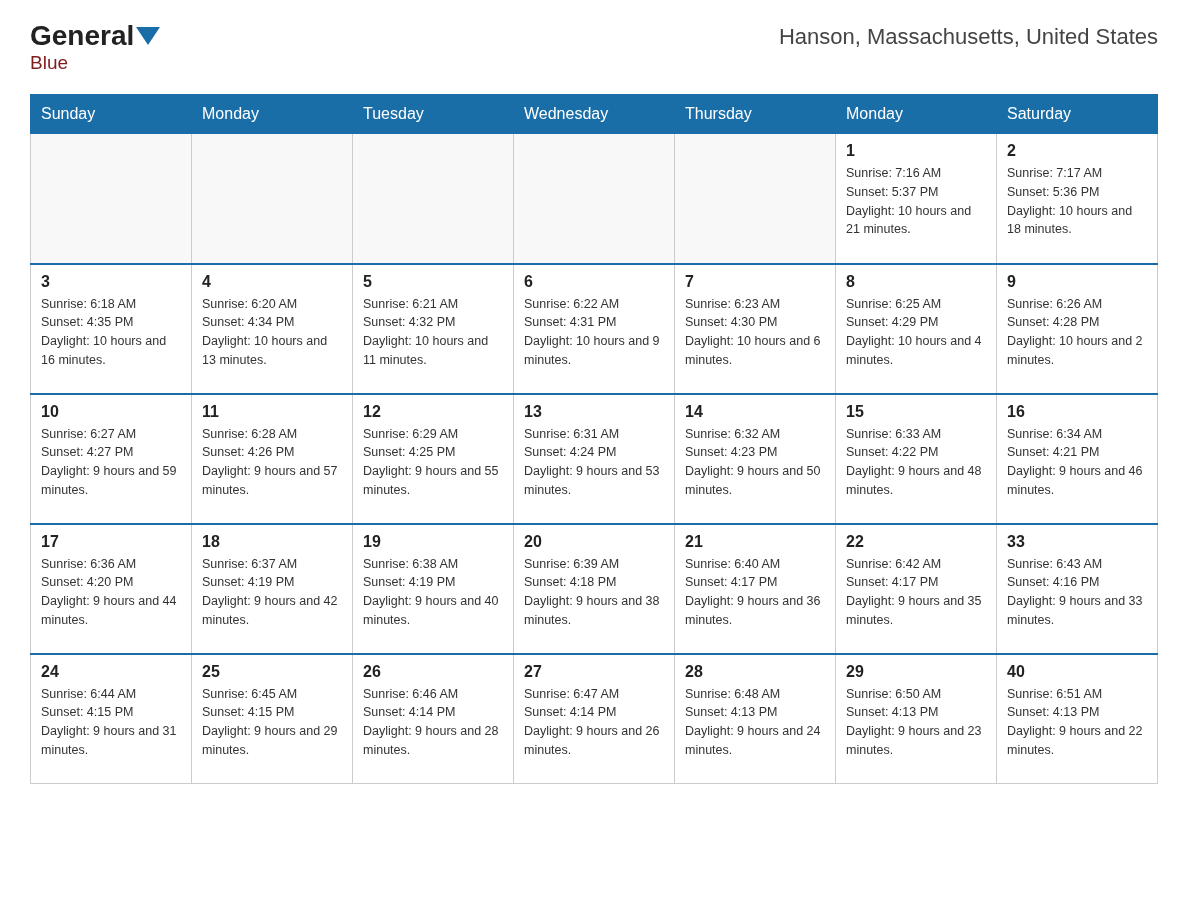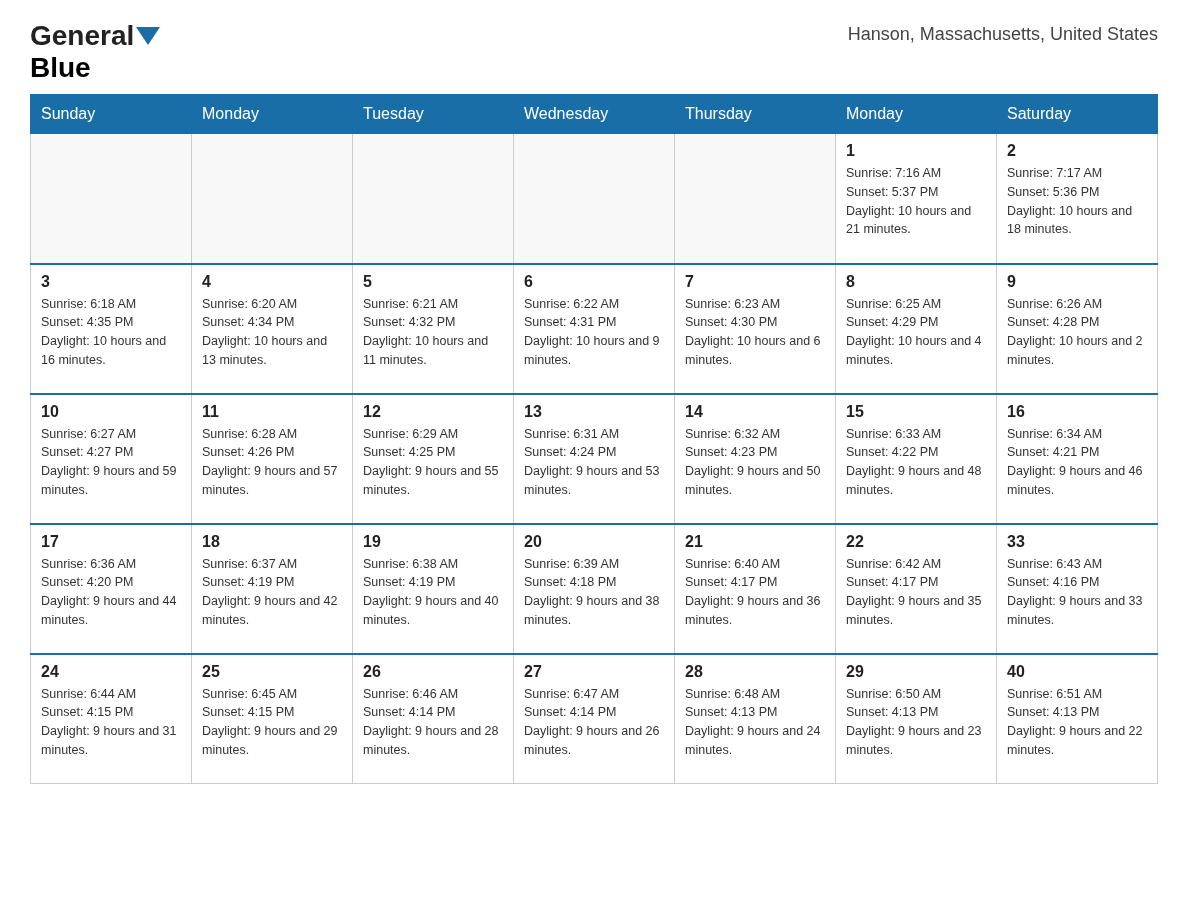--- a/index.html
+++ b/index.html
@@ -7,21 +7,21 @@
       font-family: Arial, sans-serif;
       background: #fff;
       width: 1188px;
       min-height: 918px;
       padding: 20px 30px;
     }
     .header {
       display: flex;
       align-items: flex-start;
       justify-content: space-between;
-      margin-bottom: 10px;
+      margin-bottom: 20px;
     }
     .logo {
       display: flex;
       flex-direction: column;
       align-items: flex-start;
     }
     .logo-text {
       display: flex;
       align-items: center;
       font-size: 28px;
@@ -32,35 +32,35 @@
     .logo-triangle {
       width: 0; height: 0;
       border-left: 12px solid transparent;
       border-right: 12px solid transparent;
       border-top: 18px solid #1a6ea8;
       margin: 0 2px;
       display: inline-block;
       vertical-align: middle;
     }
     .logo-blue {
-      color: #000000;
-      font-size: 28px;
-      font-weight: bold;
+      color: #7f1d1d;
+      font-size: 19px;
+      font-weight: normal;
     }
     .title-block {
       text-align: right;
     }
     .month-title {
       font-size: 52px;
       font-weight: bold;
       color: #222;
       line-height: 1.1;
     }
     .location-title {
-      font-size: 18px;
+      font-size: 22px;
       color: #444;
       margin-top: 4px;
     }
     .calendar {
       width: 100%;
       border-collapse: collapse;
       margin-top: 10px;
       padding-left: 48px;
     }
     .calendar th {

